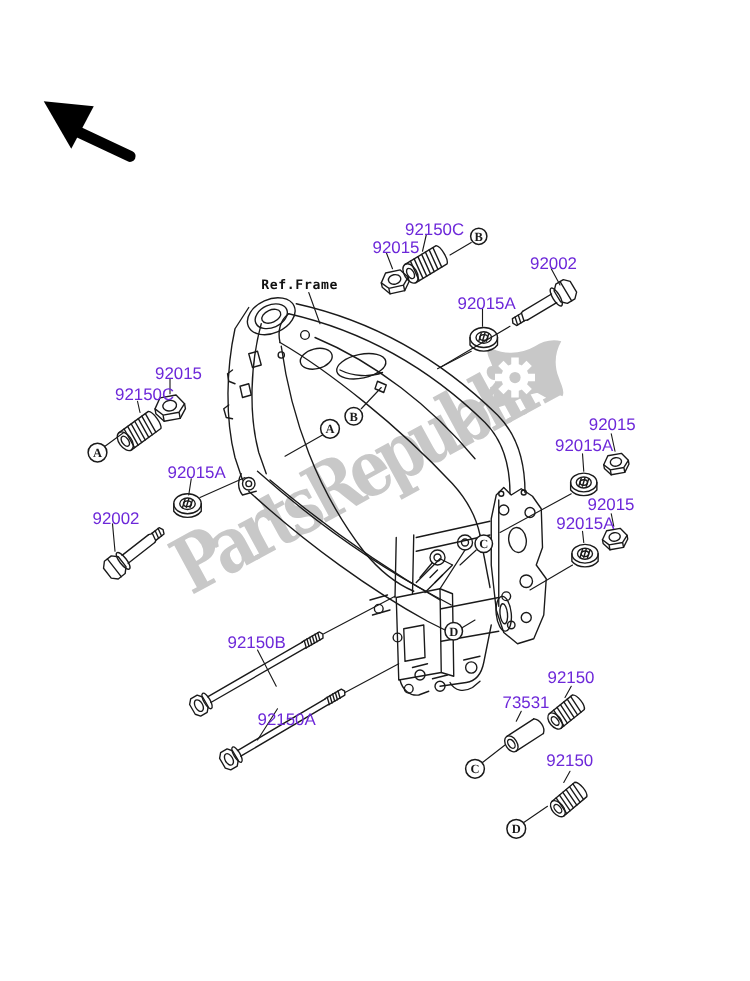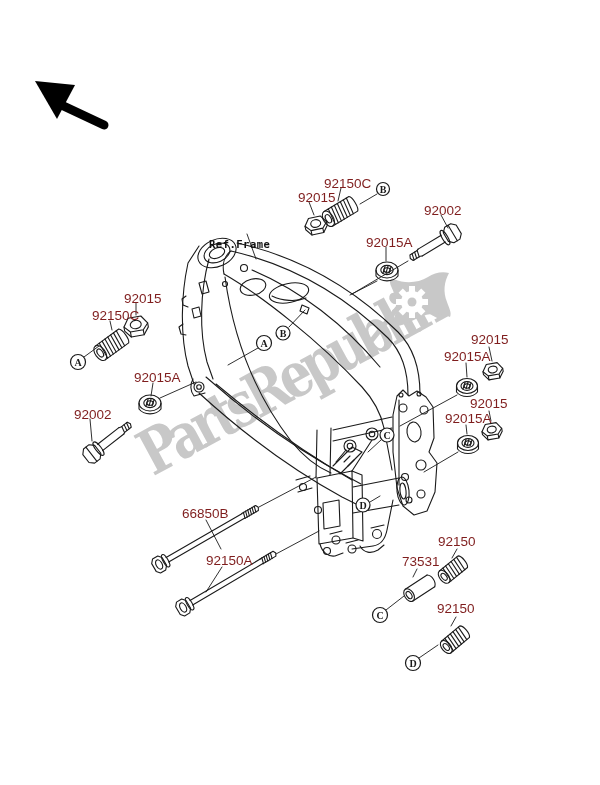--- a/index.html
+++ b/index.html
@@ -4,23 +4,23 @@
 <style>
   html,body{margin:0;padding:0;background:#fff;}
   #stage{position:relative;width:600px;height:785px;background:#ffffff;overflow:hidden;
          font-family:"Liberation Sans",sans-serif;}
   .watermark{position:absolute;left:143px;top:423px;height:70px;line-height:70px;
              transform-origin:0 50%;
              transform:rotate(-28.5deg) scaleX(0.82);
              font-family:"DejaVu Serif",serif;font-weight:600;font-size:62px;
              letter-spacing:-7px;color:#c8c8c8;white-space:nowrap;z-index:1;}
   svg.art{position:absolute;left:0;top:0;z-index:2;}
-  .plabel{position:absolute;font-size:13.5px;color:#7f1d1d;white-space:nowrap;z-index:3;}
+  .plabel{position:absolute;font-size:13.5px;color:#6d28d9;white-space:nowrap;z-index:3;}
   .reflabel{position:absolute;font-family:"DejaVu Sans Mono",monospace;font-weight:bold;
-            font-size:10.5px;letter-spacing:0.5px;color:#111;white-space:nowrap;z-index:3;margin-top:16px;}
+            font-size:10.5px;letter-spacing:0.5px;color:#111;white-space:nowrap;z-index:3;}
   .lines{stroke:#1a1a1a;fill:none;stroke-width:1.1;stroke-linecap:round;stroke-linejoin:round;}
   .thin{stroke-width:0.9;}
   .marker circle{fill:#ffffff;stroke:#1a1a1a;stroke-width:1.2;}
   .marker text{fill:#1a1a1a;font-family:"Liberation Serif",serif;font-weight:bold;
                font-size:10px;text-anchor:middle;}
 </style>
 </head>
 <body>
 
 <div id="stage">
@@ -347,18 +347,18 @@
   <span class="plabel" style="left:424px;top:203px">92002</span>
   <span class="plabel" style="left:366px;top:235px">92015A</span>
   <span class="plabel" style="left:124px;top:291px">92015</span>
   <span class="plabel" style="left:92px;top:308px">92150C</span>
   <span class="plabel" style="left:134px;top:370px">92015A</span>
   <span class="plabel" style="left:74px;top:407px">92002</span>
   <span class="plabel" style="left:471px;top:332px">92015</span>
   <span class="plabel" style="left:444px;top:349px">92015A</span>
   <span class="plabel" style="left:470px;top:396px">92015</span>
   <span class="plabel" style="left:445px;top:411px">92015A</span>
-  <span class="plabel" style="left:182px;top:506px">66850B</span>
-  <span class="plabel" style="left:206px;top:553px">92150A</span>
+  <span class="plabel" style="left:182px;top:506px">92150B</span>
+  <span class="plabel" style="left:206px;top:568px">92150A</span>
   <span class="plabel" style="left:438px;top:534px">92150</span>
   <span class="plabel" style="left:402px;top:554px">73531</span>
   <span class="plabel" style="left:437px;top:601px">92150</span>
 </div>
 
 </body></html>

